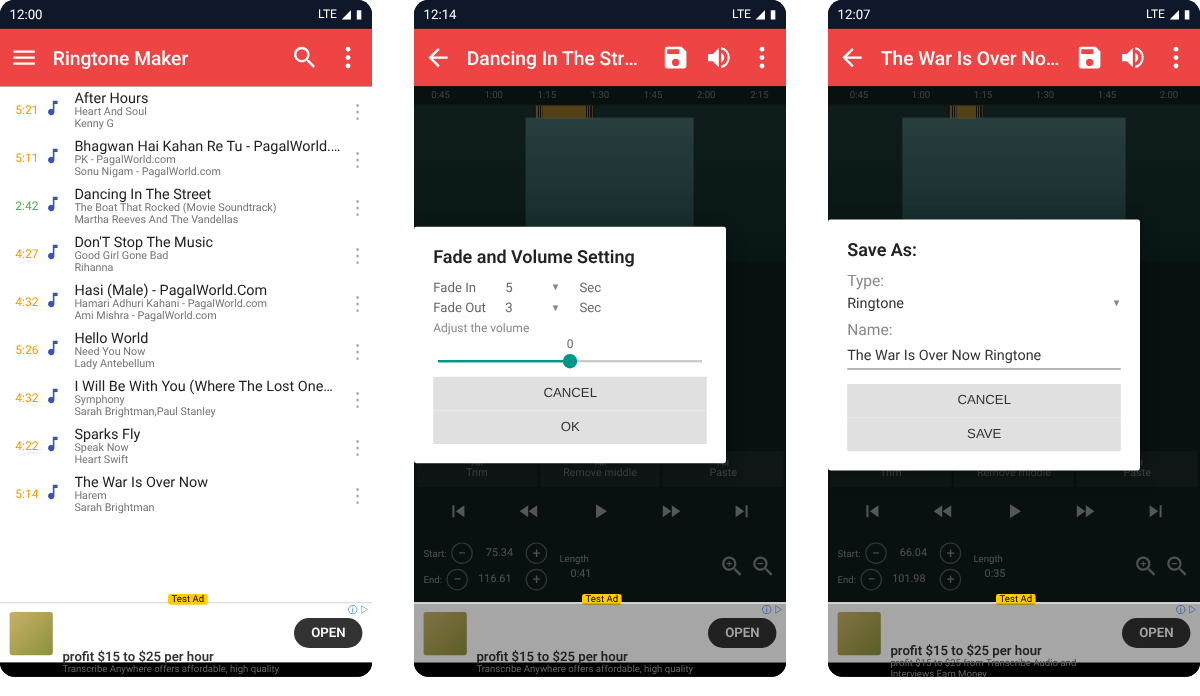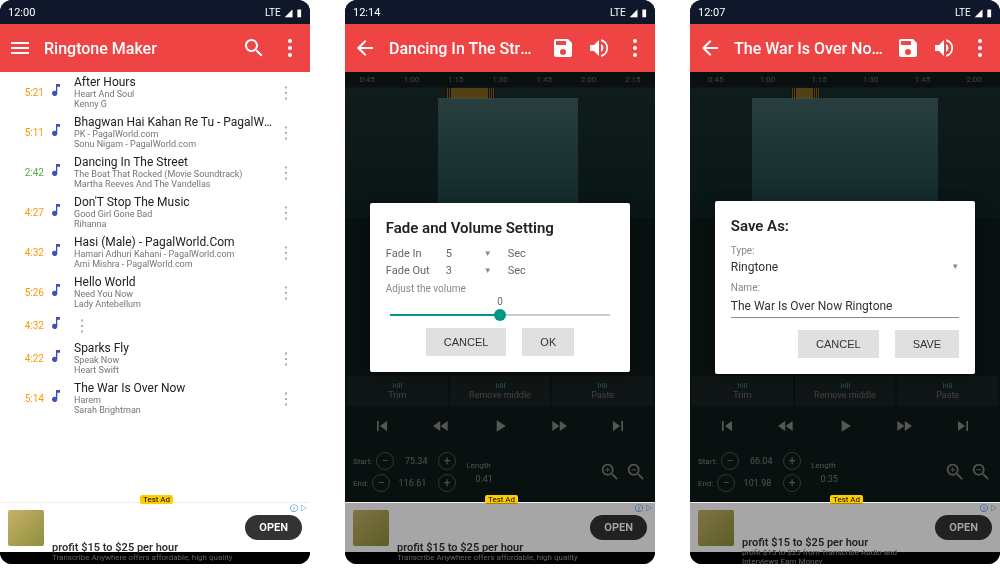--- a/index.html
+++ b/index.html
@@ -5,21 +5,21 @@
 * { margin: 0; padding: 0; box-sizing: border-box; }
 body { font-family: Roboto, Arial, sans-serif; background: #fff; width: 1000px; height: 580px; display: flex; gap: 35px; padding: 0; }
 .phone { width: 310px; height: 564px; background: #000; border-radius: 12px; overflow: hidden; position: relative; }
 .status-bar { height: 24px; background: #0f172a; color: #fff; display: flex; justify-content: space-between; align-items: center; font-size: 11px; padding: 0 8px; }
 .status-right { display: flex; gap: 4px; align-items: center; font-size: 10px; }
 .app-bar { height: 48px; background: #ef4444; color: #fff; display: flex; align-items: center; padding: 0 8px; gap: 12px; }
 .app-title { font-size: 16px; font-weight: 500; flex: 1; white-space: nowrap; overflow: hidden; text-overflow: ellipsis; }
 .app-bar .ico { width: 24px; height: 24px; display: flex; align-items: center; justify-content: center; cursor: pointer; }
 .app-bar svg { fill: #fff; }
 .content { background: #fff; height: 430px; overflow: hidden; }
-.song-row { display: flex; align-items: center; padding: 3px 12px; position: relative; }
+.song-row { display: flex; align-items: center; padding: 3px 0; position: relative; }
 .duration { width: 32px; font-size: 10px; color: #ff9800; text-align: right; margin-right: 4px; }
 .duration.green { color: #4caf50; }
 .note-icon { width: 20px; margin-right: 6px; }
 .note-icon svg { fill: #3f51b5; width: 16px; height: 16px; }
 .song-info { flex: 1; min-width: 0; }
 .song-title { font-size: 12px; color: #212121; white-space: nowrap; overflow: hidden; text-overflow: ellipsis; }
 .song-album { font-size: 9px; color: #757575; white-space: nowrap; overflow: hidden; text-overflow: ellipsis; }
 .song-artist { font-size: 9px; color: #757575; white-space: nowrap; overflow: hidden; text-overflow: ellipsis; }
 .row-menu { width: 20px; color: #9e9e9e; cursor: pointer; }
 .ad-banner { height: 50px; background: #fff; display: flex; align-items: center; padding: 4px 8px; gap: 8px; border-top: 1px solid #eee; position: relative; }
@@ -52,37 +52,37 @@
 .playback-row { display: flex; justify-content: space-around; align-items: center; padding: 8px; }
 .playback-row svg { fill: #ddd; width: 20px; height: 20px; }
 .time-row { display: flex; align-items: center; padding: 4px 8px; font-size: 9px; color: #ccc; gap: 4px; }
 .time-col { display: flex; flex-direction: column; gap: 4px; }
 .time-label { font-size: 8px; }
 .time-circle { width: 18px; height: 18px; border: 1px solid #888; border-radius: 50%; display: flex; align-items: center; justify-content: center; font-size: 12px; color: #ccc; }
 .time-val { min-width: 36px; text-align: center; }
 .time-ico { width: 22px; height: 22px; }
 .time-ico svg { fill: #ccc; width: 22px; height: 22px; }
 
-.dialog-overlay { position: absolute; left: 0; right: 0; top: 0; bottom: 0; background: rgba(0,0,0,0.4); display: flex; align-items: center; justify-content: center; }
+.dialog-overlay { position: absolute; left: 0; right: 0; top: 0; bottom: 0; background: rgba(0,0,0,0.4); display: flex; align-items: center; }
 .dialog { background: #fff; border-radius: 2px; padding: 16px; width: 84%; box-shadow: 0 4px 16px rgba(0,0,0,0.3); }
 .dialog-title { font-size: 15px; font-weight: 600; margin-bottom: 10px; color: #222; }
 .fade-row { display: flex; align-items: center; font-size: 11px; color: #666; margin-bottom: 4px; gap: 8px; }
 .fade-label { width: 52px; }
 .fade-val { width: 30px; }
 .fade-drop { color: #888; font-size: 8px; }
 .fade-unit { margin-left: 8px; }
 .vol-label { font-size: 10px; color: #888; margin-top: 6px; }
 .slider-track { height: 2px; background: #ccc; margin: 20px 4px 8px; position: relative; }
 .slider-fill { position: absolute; left: 0; width: 50%; height: 2px; background: #009688; }
 .slider-thumb { position: absolute; left: 50%; top: -5px; width: 12px; height: 12px; background: #009688; border-radius: 50%; transform: translateX(-50%); }
 .slider-val { position: absolute; left: 50%; top: -18px; transform: translateX(-50%); font-size: 10px; color: #666; }
-.dialog-actions { display: flex; justify-content: center; gap: 16px; margin-top: 12px; }
+.dialog-actions { display: flex; justify-content: center; gap: 0; margin-top: 12px; flex-direction: column; }
 .dialog-btn { background: #e0e0e0; border: none; padding: 8px 18px; font-size: 11px; color: #333; cursor: pointer; }
 
-.save-field-label { font-size: 10px; color: #888; margin-top: 4px; }
+.save-field-label { font-size: 13px; color: #888; margin-top: 4px; }
 .save-type { font-size: 12px; color: #333; padding: 4px 0; display: flex; justify-content: space-between; align-items: center; }
 .save-drop { color: #888; font-size: 8px; }
 .save-name { border-bottom: 1px solid #888; padding: 4px 0; font-size: 12px; color: #333; margin-top: 2px; }
 
 .dim { position: absolute; inset: 0; background: rgba(0,0,0,0.35); }
 </style>
 </head>
 <body>
 
 <div class="phone">
@@ -185,20 +185,25 @@
       <div class="song-album">Need You Now</div>
       <div class="song-artist">Lady Antebellum</div>
     </div>
     <div class="row-menu">⋮</div>
       </div>
       <div class="song-row">
         <div class="duration ">4:32</div>
     <div class="note-icon"><svg viewBox="0 0 24 24">
             <path d="M12 3v10.55A4 4 0 1014 17V7h4V3h-6z"></path>
           </svg></div>
+    <div class="song-info">
+      <div class="song-title">I Will Be With You (Where The Lost One…</div>
+      <div class="song-album">Symphony</div>
+      <div class="song-artist">Sarah Brightman,Paul Stanley</div>
+    </div>
     <div class="row-menu">⋮</div>
       </div>
       <div class="song-row">
         <div class="duration ">4:22</div>
     <div class="note-icon"><svg viewBox="0 0 24 24">
             <path d="M12 3v10.55A4 4 0 1014 17V7h4V3h-6z"></path>
           </svg></div>
     <div class="song-info">
       <div class="song-title">Sparks Fly</div>
       <div class="song-album">Speak Now</div>

